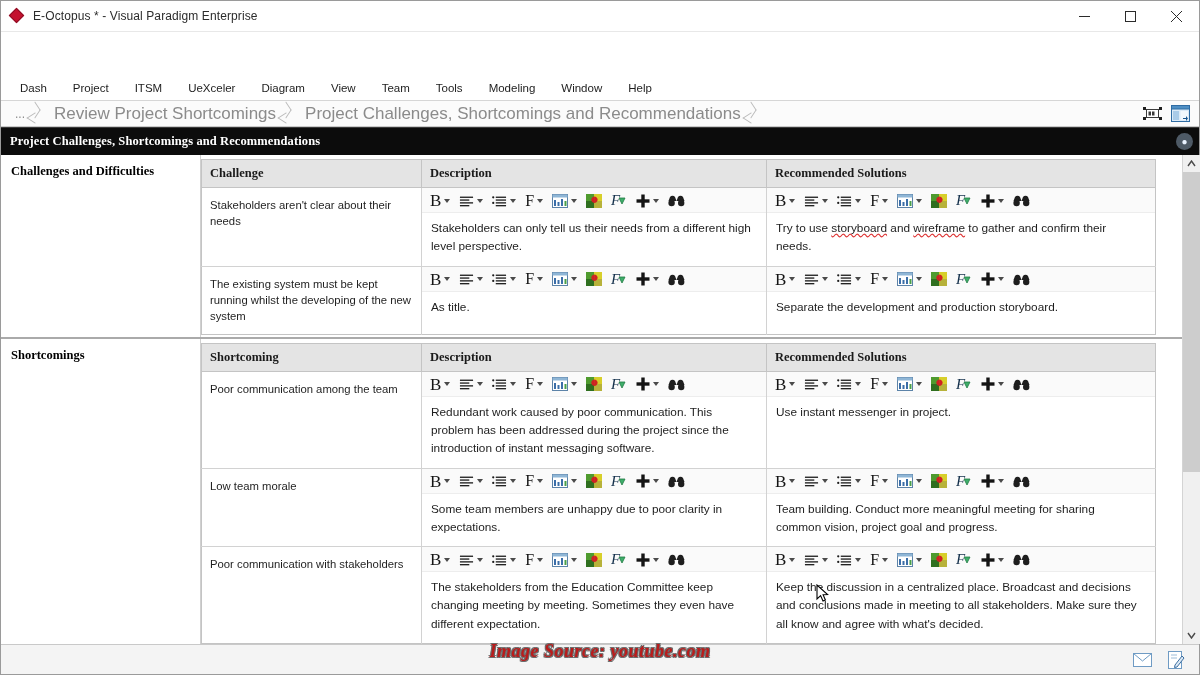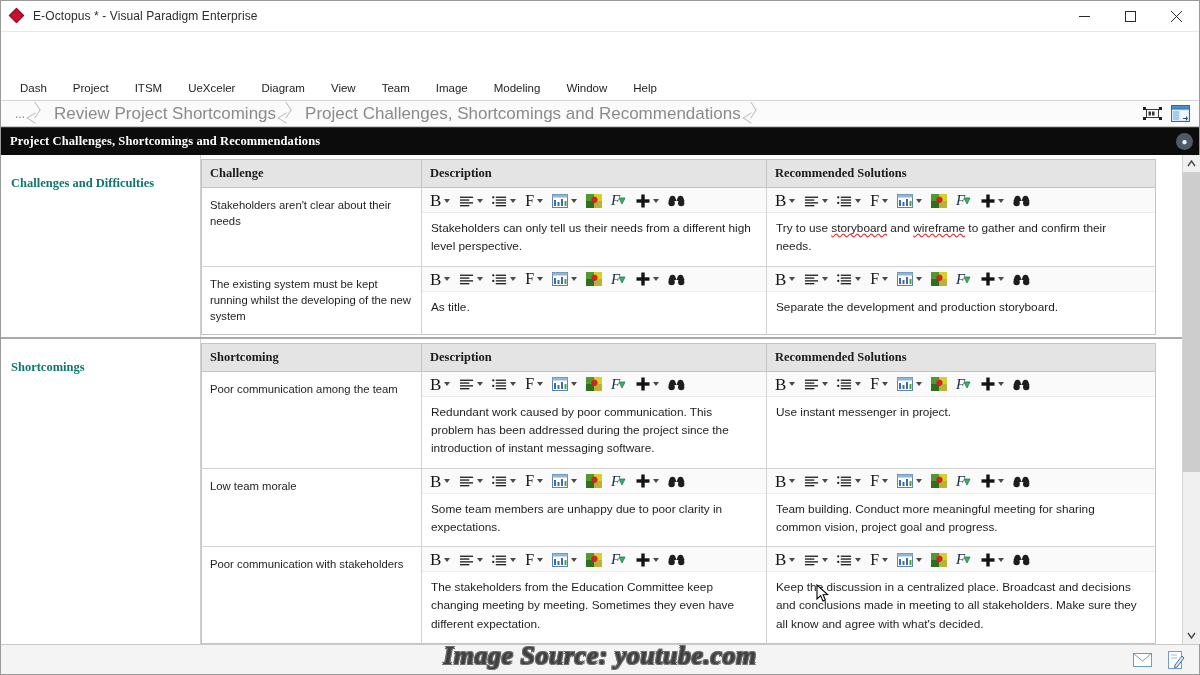--- a/index.html
+++ b/index.html
@@ -127,23 +127,23 @@
 
   .section {
     border-bottom: 2px solid #aaaaaa;
     display: flex;
     background: #ffffff;
   }
   .section:last-child { border-bottom: none; }
 
   .sec-label {
     width: 200px; min-width: 200px;
-    padding: 21px 0 0 10px;
+    padding: 9px 0 0 10px;
     font-family: "Liberation Serif", serif;
-    font-size: 12.5px; font-weight: bold; color: #0f766e;
+    font-size: 12.5px; font-weight: bold; color: #000000;
     border-right: 1px solid #d0d0d0;
     background: #ffffff;
   }
   .sec-table-wrap { flex: 1; min-width: 0; padding: 4px 26px 2px 0; }
   .tbl {
     width: 100%; border-collapse: collapse;
     border: 1px solid #c4c4c4;
     table-layout: fixed;
   }
   .tbl th {
@@ -243,22 +243,22 @@
     display: flex; align-items: center; justify-content: flex-end;
     padding-right: 12px; gap: 12px;
   }
   .st-icon { width: 22px; height: 20px; display: flex; align-items: center; justify-content: center; }
 
   
   .watermark {
     position: absolute; left: 0; right: 0; top: 640px;
     text-align: center; pointer-events: none;
     font-family: "Liberation Serif", serif;
-    font-size: 26px; font-weight: bold; font-style: italic;
-    color: #404040;
+    font-size: 18px; font-weight: bold; font-style: italic;
+    color: #b91c1c;
     letter-spacing: .5px;
     text-shadow: -1px -1px 0 #6d6d6d, 1px -1px 0 #6d6d6d, -1px 1px 0 #6d6d6d, 1px 1px 0 #6d6d6d;
   }
 
   
   .cursor { position: absolute; left: 815px; top: 583px; pointer-events: none; }
 </style>
 </head>
 <body>
 
@@ -290,21 +290,21 @@
   </div>
 
   <div class="menubar">
     <span class="menuitem">Dash</span>
     <span class="menuitem">Project</span>
     <span class="menuitem">ITSM</span>
     <span class="menuitem">UeXceler</span>
     <span class="menuitem">Diagram</span>
     <span class="menuitem">View</span>
     <span class="menuitem">Team</span>
-    <span class="menuitem">Image</span>
+    <span class="menuitem">Tools</span>
     <span class="menuitem">Modeling</span>
     <span class="menuitem">Window</span>
     <span class="menuitem">Help</span>
   </div>
 
   <div class="breadcrumb">
     <span class="crumb ellipsis">...</span>
     <span class="crumb-sep"></span>
     <span class="crumb">Review Project Shortcomings</span>
     <span class="crumb-sep"></span>

